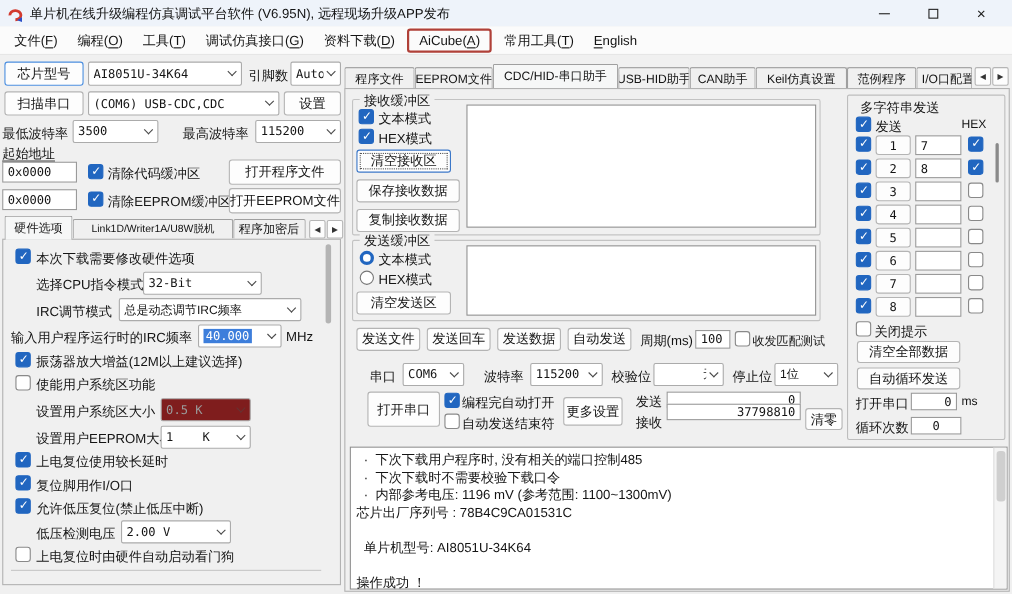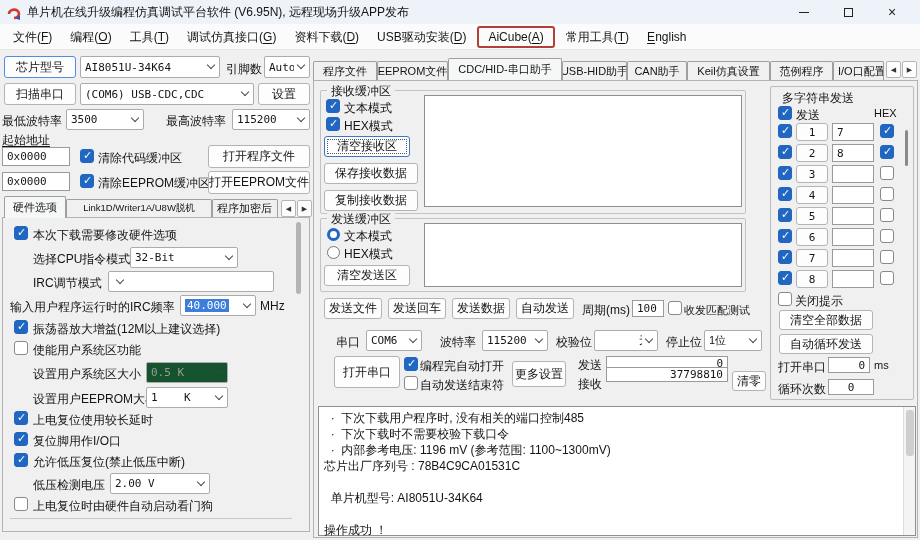--- a/index.html
+++ b/index.html
@@ -30,21 +30,21 @@
          display:flex; align-items:center; justify-content:center; font-size:12px; white-space:nowrap; }
   .btn.primary { border:1.6px solid #4c8fe0; }
   .btn.focusdot { border-color:#3b77c8; outline:1px dotted #555; outline-offset:-4px; }
   .btn.mono { font-family:"DejaVu Sans Mono",monospace; font-size:11px; }
 
   .combo { position:absolute; background:#fff; border:1px solid #ababab; border-radius:2px;
            display:flex; align-items:center; padding:0 4px; }
   .combo .cval { flex:1; font-size:11px; white-space:pre; overflow:hidden; }
   .cval.mono { font-family:"DejaVu Sans Mono",monospace; }
   .cval.selhl { flex:none; background:#3d7edb; color:#fff; padding:0 2px; }
-  .combo.disabled { background:#14532d; }
+  .combo.disabled { background:#7f1d1d; }
   .combo.disabled .cval { color:#9b9b9b; }
   .chev { width:6px; height:6px; border-right:1.4px solid #4a4a4a; border-bottom:1.4px solid #4a4a4a;
           transform:rotate(45deg); margin:-4px 1px 0 4px; flex:none; }
 
   .field { position:absolute; background:#fff; border:1px solid #9a9a9a;
            font-family:"DejaVu Sans Mono",monospace; font-size:11px;
            display:flex; align-items:center; padding:0 4px; overflow:hidden; }
   .field.right { justify-content:flex-end; }
 
   .cb { position:absolute; width:14px; height:14px; border:1px solid #898989; border-radius:3px; background:#fff; }
@@ -98,21 +98,20 @@
       </span>
   </span>
 </div>
 
 <div class="menubar">
   <span class="menuitem">文件(<u>F</u>)</span>
   <span class="menuitem">编程(<u>O</u>)</span>
   <span class="menuitem">工具(<u>T</u>)</span>
   <span class="menuitem">调试仿真接口(<u>G</u>)</span>
   <span class="menuitem">资料下载(<u>D</u>)</span>
-  <span class="menuitem">USB驱动安装(<u>D</u>)</span>
   <span class="menuitem annotated">AiCube(<u>A</u>)</span>
   <span class="menuitem">常用工具(<u>T</u>)</span>
   <span class="menuitem"><u>E</u>nglish</span>
 </div>
 
 <div class="btn primary" style="left:4px;top:56px;width:72px;height:22px;">芯片型号</div>
 <div class="combo" style="left:80px;top:56px;width:140px;height:22px;">
   <span class="cval mono">AI8051U-34K64</span>
     <span class="chev"></span>
 </div>
@@ -167,20 +166,21 @@
 <span class="lbl" style="left:33px;top:227px;">本次下载需要修改硬件选项</span>
 
 <span class="lbl" style="left:33px;top:251px;">选择CPU指令模式</span>
 <div class="combo" style="left:130px;top:247px;width:108px;height:21px;">
   <span class="cval mono">32-Bit</span>
     <span class="chev"></span>
 </div>
 
 <span class="lbl" style="left:33px;top:275px;">IRC调节模式</span>
 <div class="combo" style="left:108px;top:271px;width:166px;height:21px;">
+  <span class="cval">总是动态调节IRC频率</span>
     <span class="chev"></span>
 </div>
 
 <span class="lbl" style="left:10px;top:299px;">输入用户程序运行时的IRC频率</span>
 <div class="combo" style="left:180px;top:295px;width:76px;height:21px;">
   <span class="cval mono selhl">40.000</span>
     <span class="chev" style="margin-left:auto;"></span>
 </div>
 <span class="lbl" style="left:260px;top:299px;">MHz</span>
 

